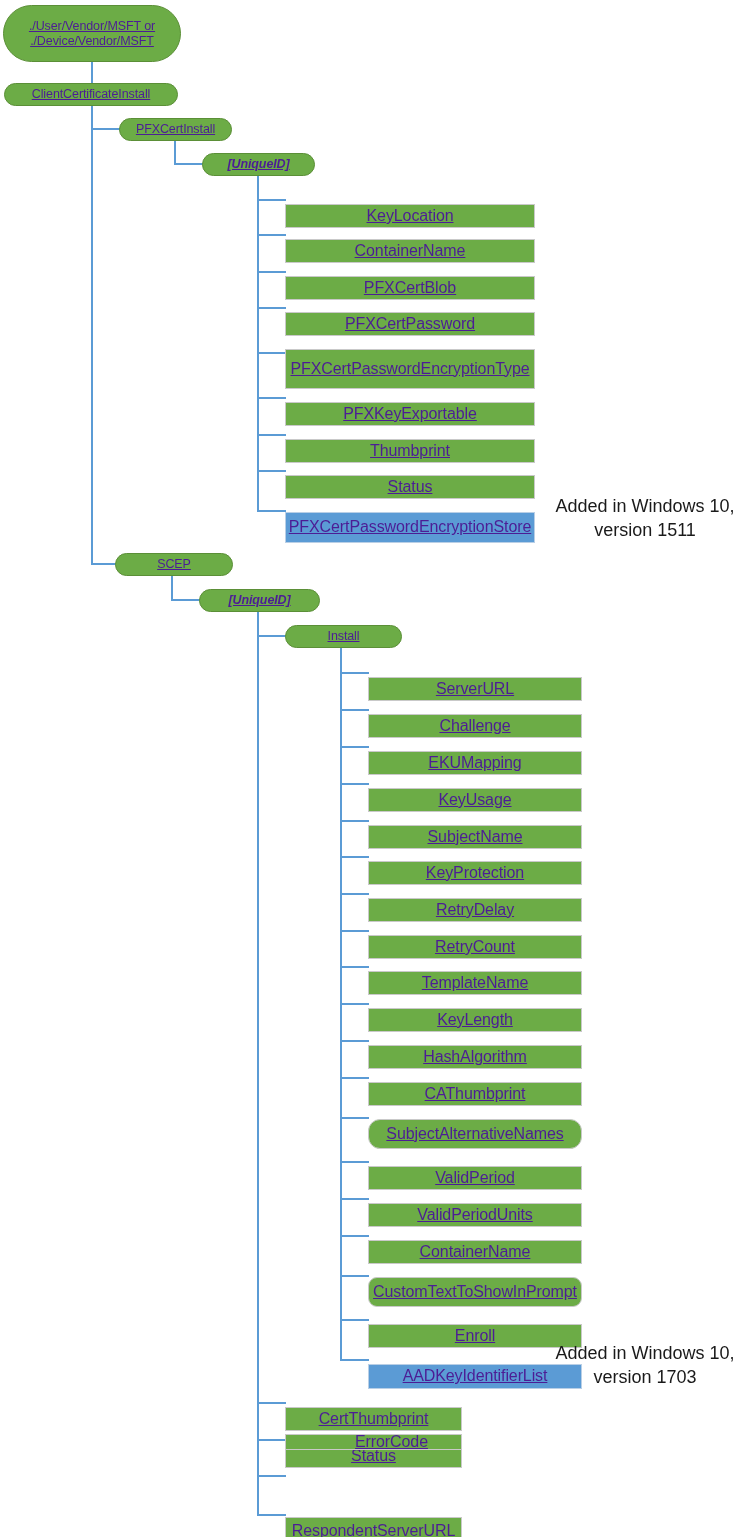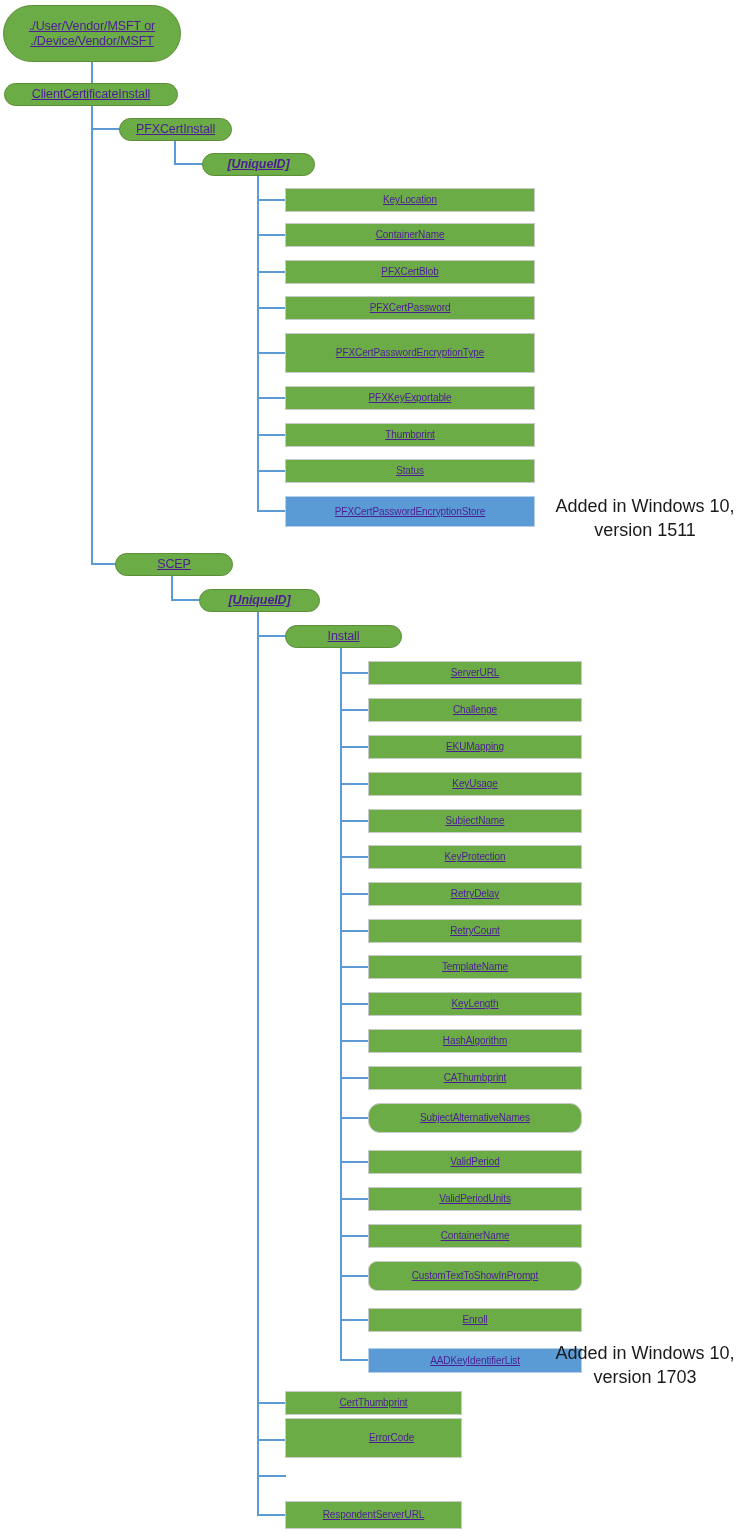--- a/index.html
+++ b/index.html
@@ -39,21 +39,22 @@
   }
   .node.rounded {
     border-radius: 999px;
     border: 1px solid #5b8f37;
     background: #6cac46;
     font-size: 12.5px;
   }
   .node.rect {
     border: 1px solid #c9c9c9;
     background: #6cac46;
-    font-size: 10px;
+    font-size: 16px;
+    margin-top: 16px;
   }
   .node.rect.blue {
     background: #5b9bd5;
     border: 1px solid #b9cfe6;
   }
   .node.italic {
     font-style: italic;
     font-weight: bold;
   }
   .note {
@@ -141,21 +142,21 @@
       <div class="node rect" style="left: 368px; top: 1066px; width: 214px; height: 24px;">CAThumbprint</div>
       <div class="node rect" style="left: 368px; top: 1103px; width: 214px; height: 30px; border-radius: 12px;">SubjectAlternativeNames</div>
       <div class="node rect" style="left: 368px; top: 1150px; width: 214px; height: 24px;">ValidPeriod</div>
       <div class="node rect" style="left: 368px; top: 1187px; width: 214px; height: 24px;">ValidPeriodUnits</div>
       <div class="node rect" style="left: 368px; top: 1224px; width: 214px; height: 24px;">ContainerName</div>
       <div class="node rect" style="left: 368px; top: 1261px; width: 214px; height: 30px; border-radius: 9px;">CustomTextToShowInPrompt</div>
       <div class="node rect" style="left: 368px; top: 1308px; width: 214px; height: 24px;">Enroll</div>
       <div class="node rect blue" style="left: 368px; top: 1348px; width: 214px; height: 25px;">AADKeyIdentifierList</div>
       <div class="node rect" style="left: 285px; top: 1391px; width: 177px; height: 24px;">CertThumbprint</div>
       <div class="node rect" style="left: 285px; top: 1428px; width: 177px; height: 24px;">Status</div>
-      <div class="node rect" style="left: 285px; top: 1418px; width: 177px; height: 40px; padding-left: 36px;">ErrorCode</div>
+      <div class="node rect" style="left: 285px; top: 1418px; width: 177px; height: 16px; padding-left: 36px;">ErrorCode</div>
       <div class="node rect" style="left: 285px; top: 1501px; width: 177px; height: 28px;">RespondentServerURL</div>
     </div>
   <div id="note-layer">
       <div class="note" style="left: 545px; top: 494px; width: 200px;">Added in Windows 10,
 version 1511</div>
       <div class="note" style="left: 545px; top: 1341px; width: 200px;">Added in Windows 10,
 version 1703</div>
     </div>
 </div>
 

